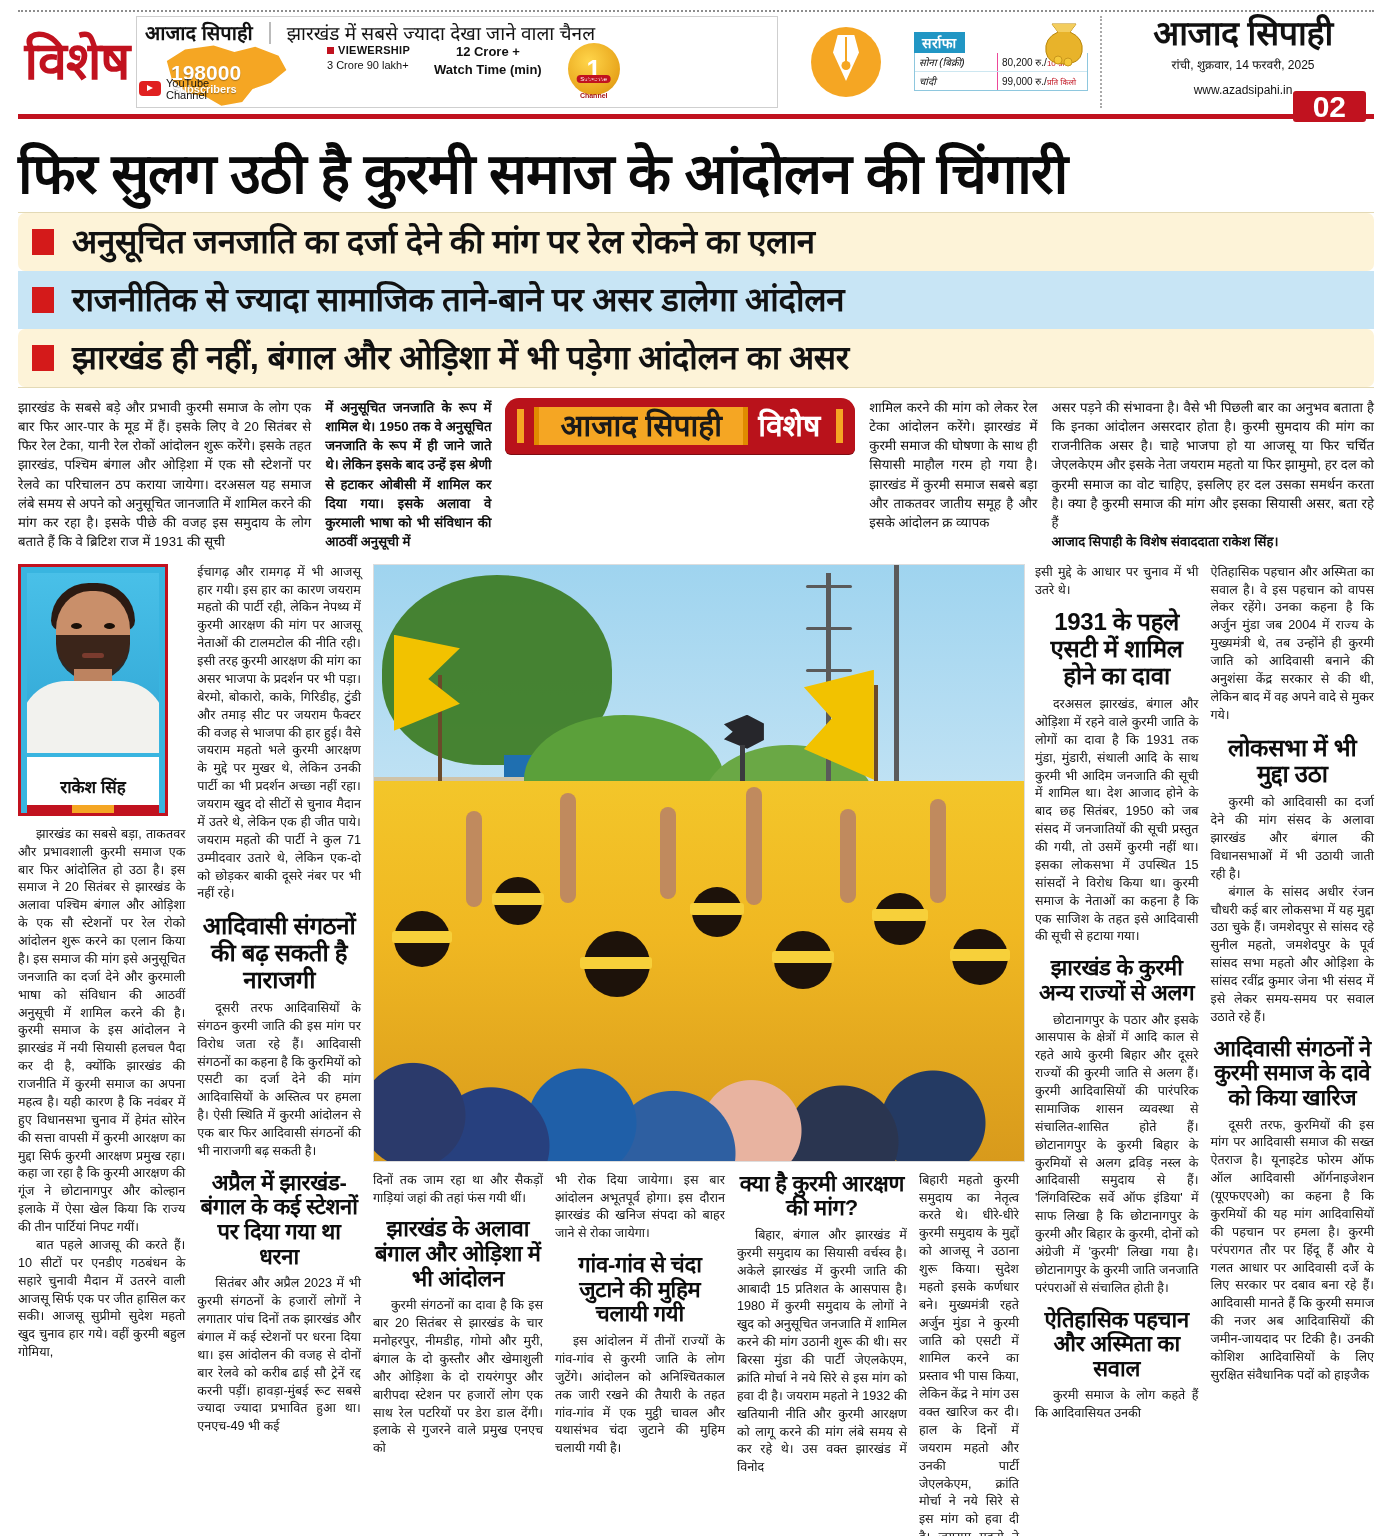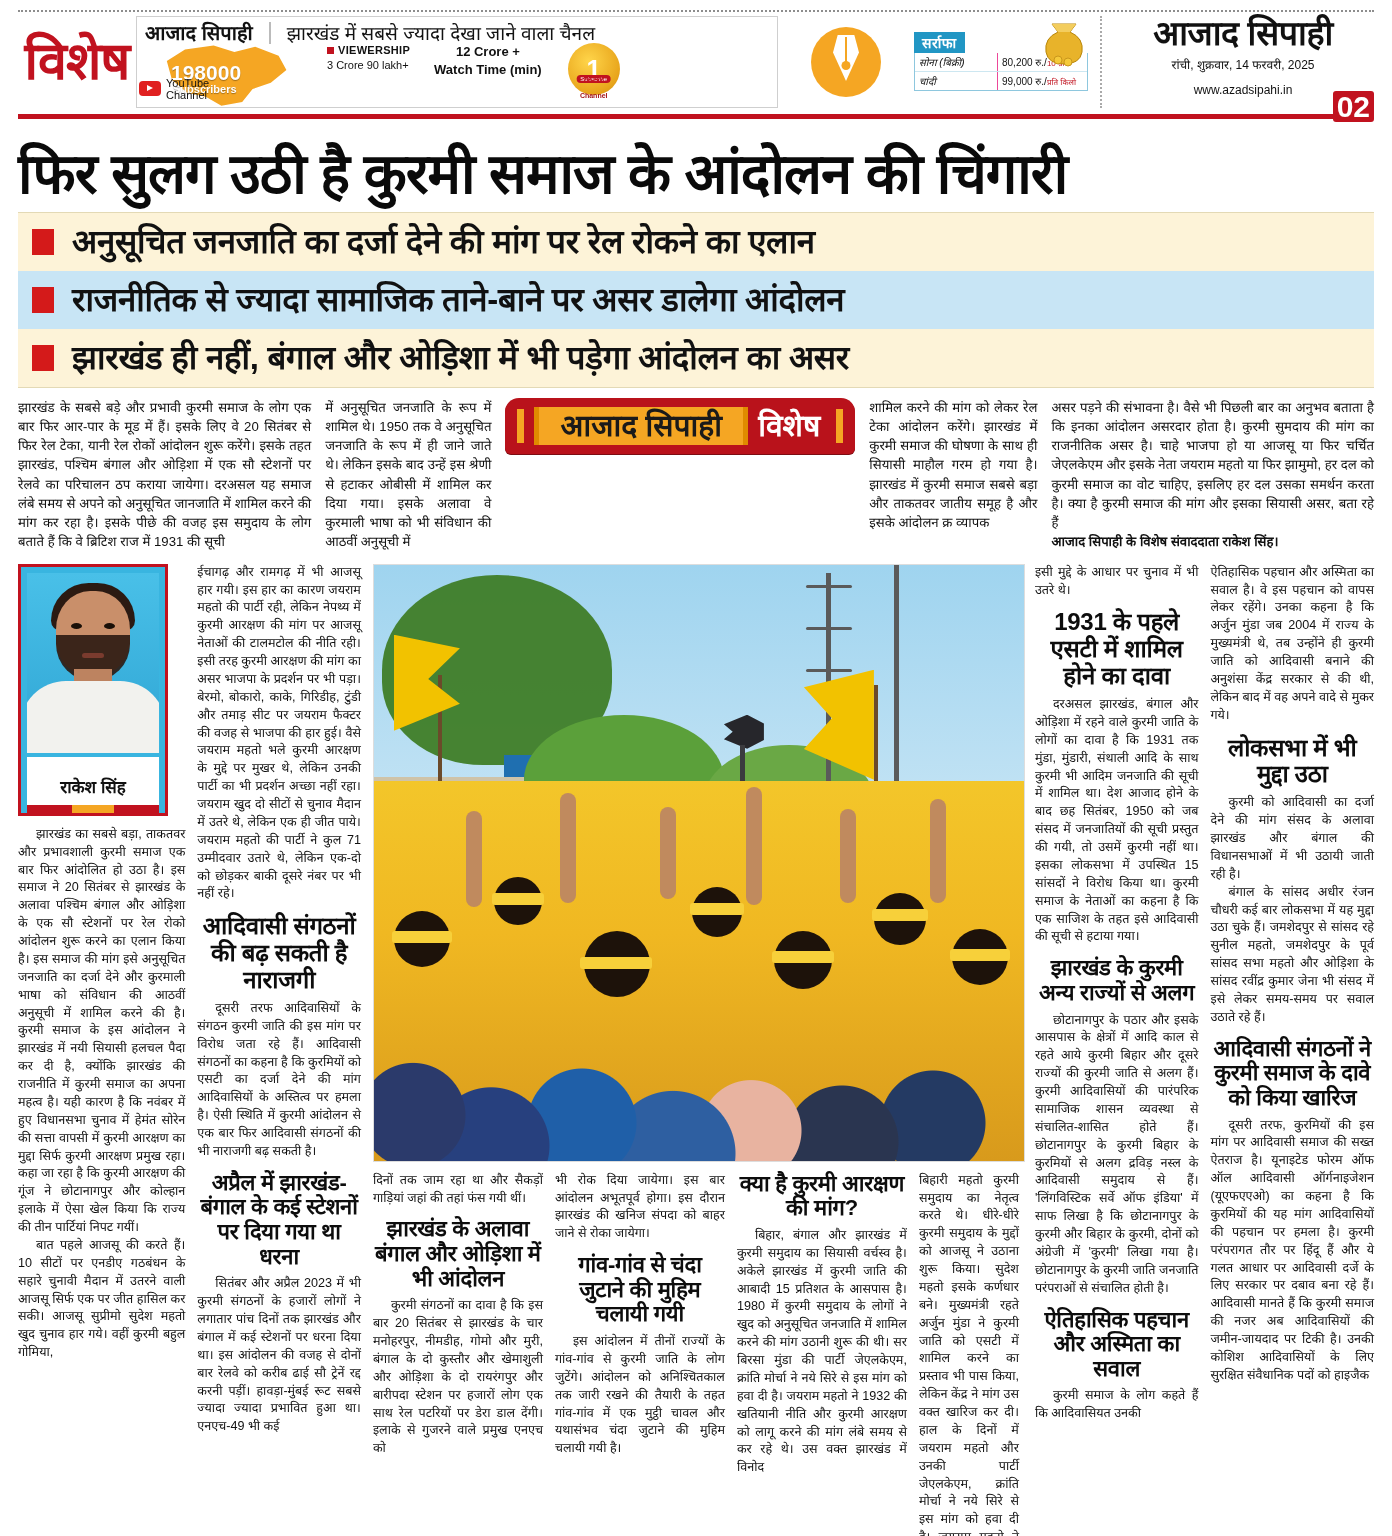--- a/index.html
+++ b/index.html
@@ -74,44 +74,44 @@
   .sarafa-table .row:last-child{border-bottom:none;}
   .sarafa-table .c1{width:74px;padding:2px 4px;border-right:1px solid #ec4899;font-style:italic;}
   .sarafa-table .c2{flex:1;padding:2px 4px;}
   .sarafa-table .unit{color:#c1121f;font-size:8px;}
   .gold-bag{position:absolute;right:8px;top:0;width:56px;height:52px;}
 
   .nameplate{width:262px;text-align:center;position:relative;padding-left:10px;border-left:2px dotted #aaa;}
   .np-title{font-weight:bold;font-size:34px;line-height:1;letter-spacing:-.5px;}
   .np-meta{font-size:12px;margin-top:6px;}
   .np-url{font-size:12px;margin-top:10px;}
-  .pagenum{position:absolute;right:0;bottom:-14px;background:#c1121f;color:#fff;font-weight:bold;
-    font-size:30px;padding:0 4px;line-height:1.05;border-radius:3px;}
+  .pagenum{position:absolute;right:8px;bottom:-14px;background:#c1121f;color:#fff;font-weight:bold;
+    font-size:30px;padding:0 20px;line-height:1.05;border-radius:3px;}
   .red-rule{height:5px;background:#c1121f;margin-top:6px;}
 
   
   .headline{
     text-align:left;font-weight:bold;font-size:56px;line-height:1.05;
     margin:26px 0 8px;letter-spacing:-1px;color:#0a0a0a;
     font-family:"Liberation Sans","DejaVu Sans",sans-serif;
   }
 
   
   .bands{border-top:1px solid #e3d9b5;border-bottom:1px solid #e3d9b5;}
   .band{display:flex;align-items:center;gap:18px;padding:10px 14px;}
   .band .sq{width:22px;height:26px;background:#d41a1a;flex:0 0 22px;}
   .band .txt{font-weight:bold;font-size:33px;line-height:1.15;color:#111;letter-spacing:-.3px;}
-  .band-a{background:#fdf3d8;}
+  .band-a{background:#fdf3d8;border-radius:7px;}
   .band-b{background:#c8e5f5;}
 
   
   .deck{display:flex;gap:14px;margin-top:10px;align-items:flex-start;}
   .deck-col{font-size:13.2px;line-height:1.46;text-align:justify;}
   .deck-c1{width:300px;}
-  .deck-c2{width:170px;}
+  .deck-c2{width:170px;font-weight:bold;}
   .deck-badge-col{width:358px;position:relative;}
   .deck-c4{width:172px;}
   .deck-c5{width:330px;}
   .byline{font-weight:bold;}
 
   .as-badge{
     background:#b9121b;border-radius:14px 14px 6px 6px;padding:9px 12px;display:flex;align-items:center;
     gap:10px;box-shadow:0 1px 0 #7d0c12;
   }
   .as-badge .yellow{background:#f5a623;flex:1;text-align:center;font-weight:bold;font-size:30px;

